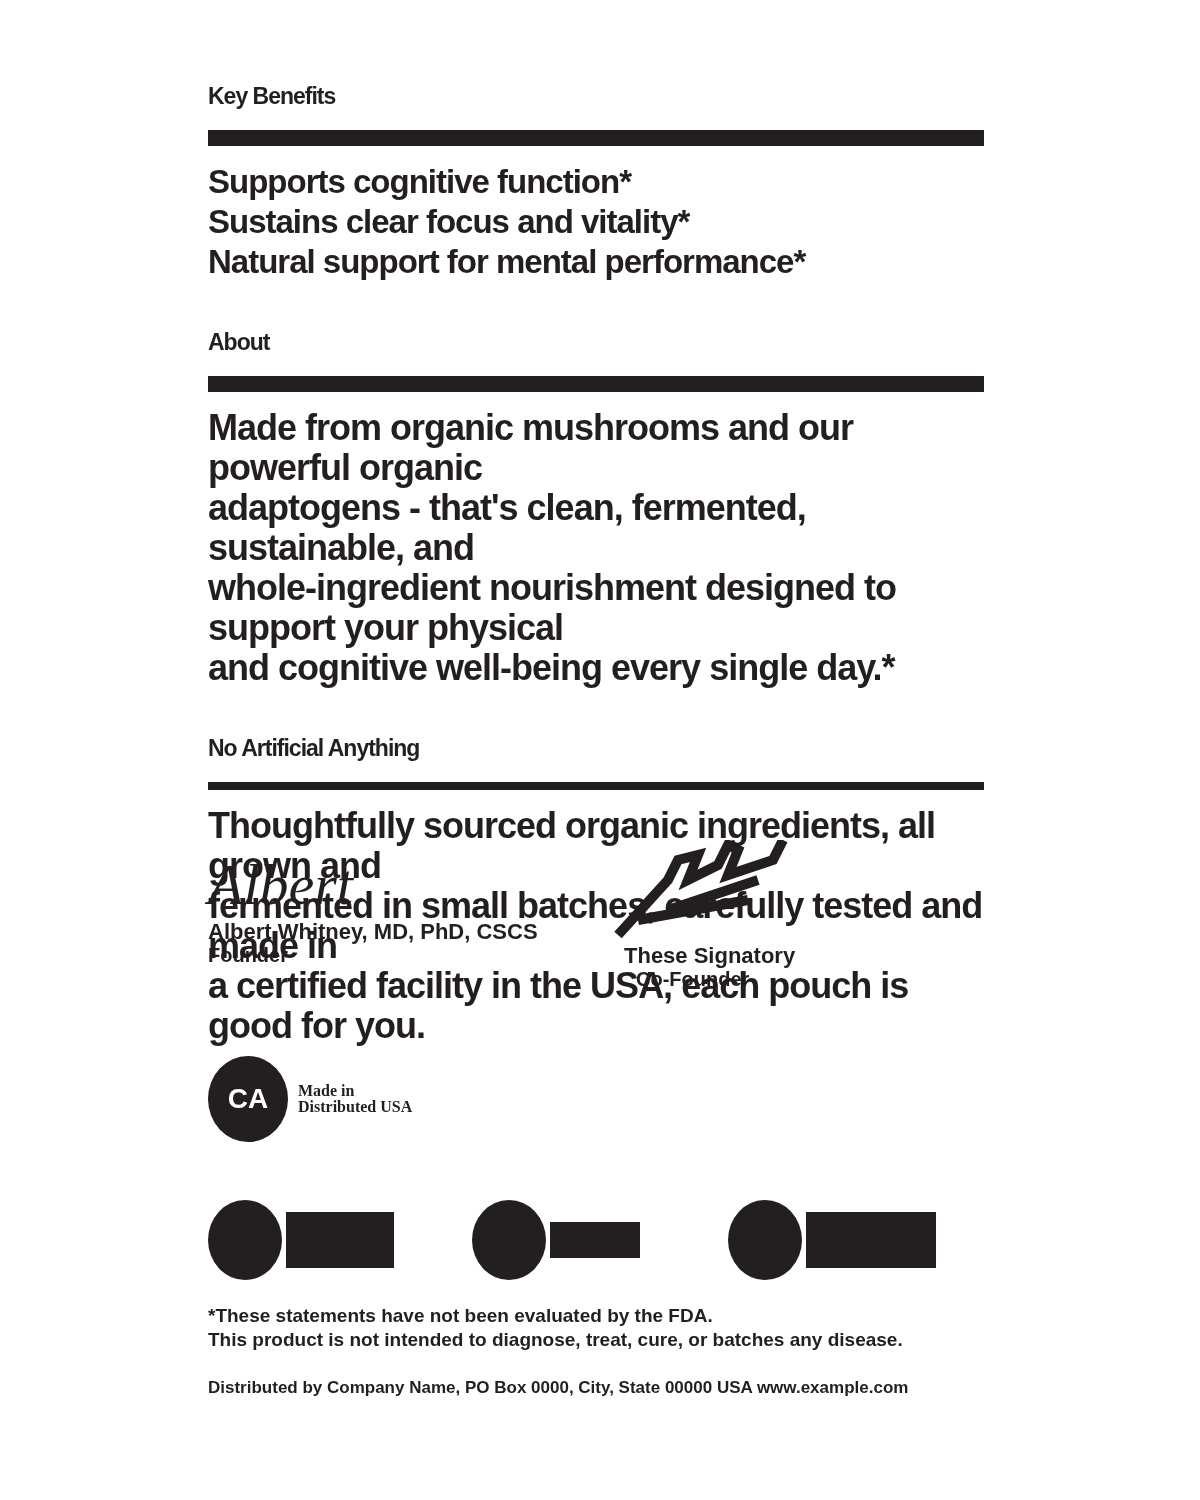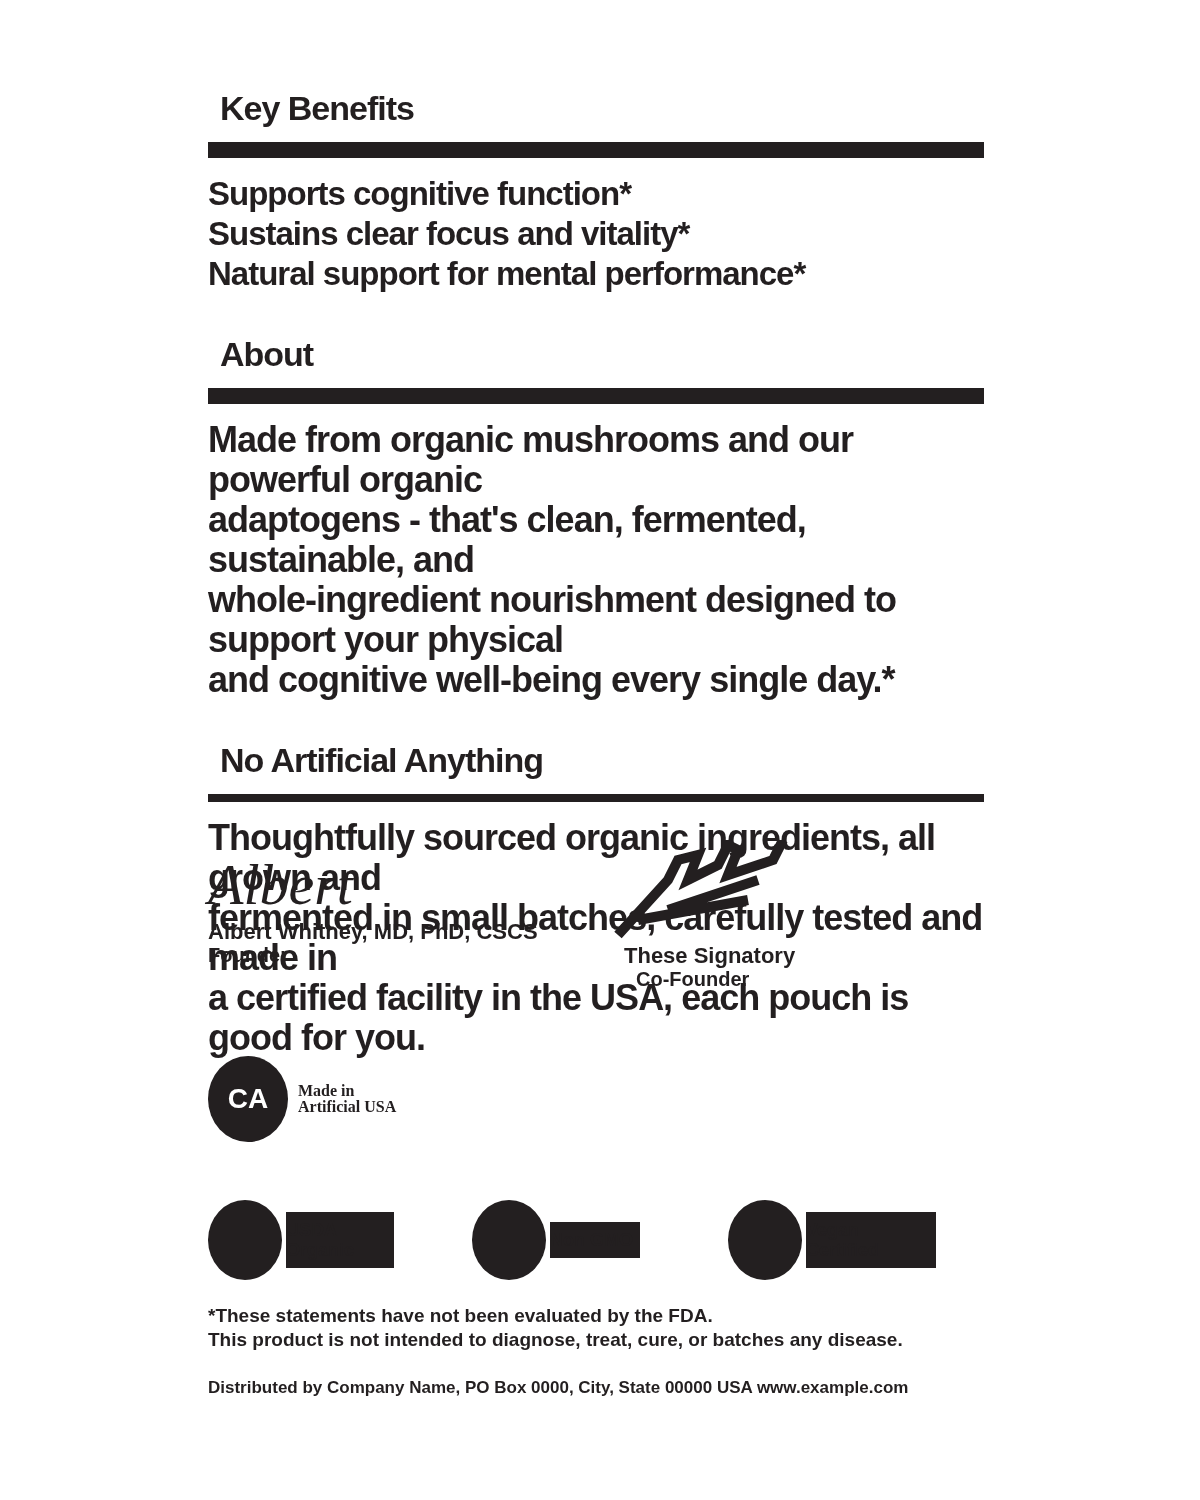--- a/index.html
+++ b/index.html
@@ -1,18 +1,18 @@
 <!DOCTYPE html>
 <html><head>
 <meta charset="utf-8">
 <style>
   html,body{margin:0;padding:0;background:#ffffff;}
   body{width:1200px;height:1500px;position:relative;overflow:hidden;font-family:"Liberation Sans",sans-serif;color:#231f20;}
   .wrap{position:absolute;left:208px;top:76px;width:776px;}
-  .h{font-weight:900;font-size:34px;line-height:40px;letter-spacing:-1px;margin:12px;white-space:nowrap;}
+  .h{font-weight:900;font-size:23px;line-height:40px;letter-spacing:-1px;margin:0;white-space:nowrap;}
   .rule{height:16px;background:#231f20;margin:14px 0 16px 0;}
   .rule.thin{height:8px;}
   .body1{font-weight:900;font-size:33px;line-height:40px;letter-spacing:-1px;margin:0;}
   .body2{font-weight:900;font-size:36px;line-height:40px;letter-spacing:-1px;margin:0;}
   .sec{margin-bottom:40px;}
   .sigs{position:absolute;top:850px;left:208px;width:776px;height:150px;}
   .sig{position:absolute;}
   .sig1{left:0;top:0;}
   .sig2{left:400px;top:-10px;}
   .script{font-family:Liberation Serif, serif;font-style:italic;font-size:58px;line-height:70px;color:#231f20;}
@@ -71,21 +71,21 @@
     </svg>
     <p class="signame" style="margin-left:16px">These Signatory</p>
     <p class="sigtitle" style="margin-left:28px">Co-Founder</p>
   </div>
 </div>
 
 <div class="ca">
   <div class="ca-badge">CA</div>
   <div class="ca-text">
     <div>Made in</div>
-    <div>Artificial USA</div>
+    <div>Distributed USA</div>
   </div>
 </div>
 
 <div class="certs">
   <div class="cert" style="left:0">
     <div class="disc"></div>
     <div class="lbl" style="width:108px">USDA Organic</div>
   </div>
   <div class="cert" style="left:264px">
     <div class="disc"></div>

